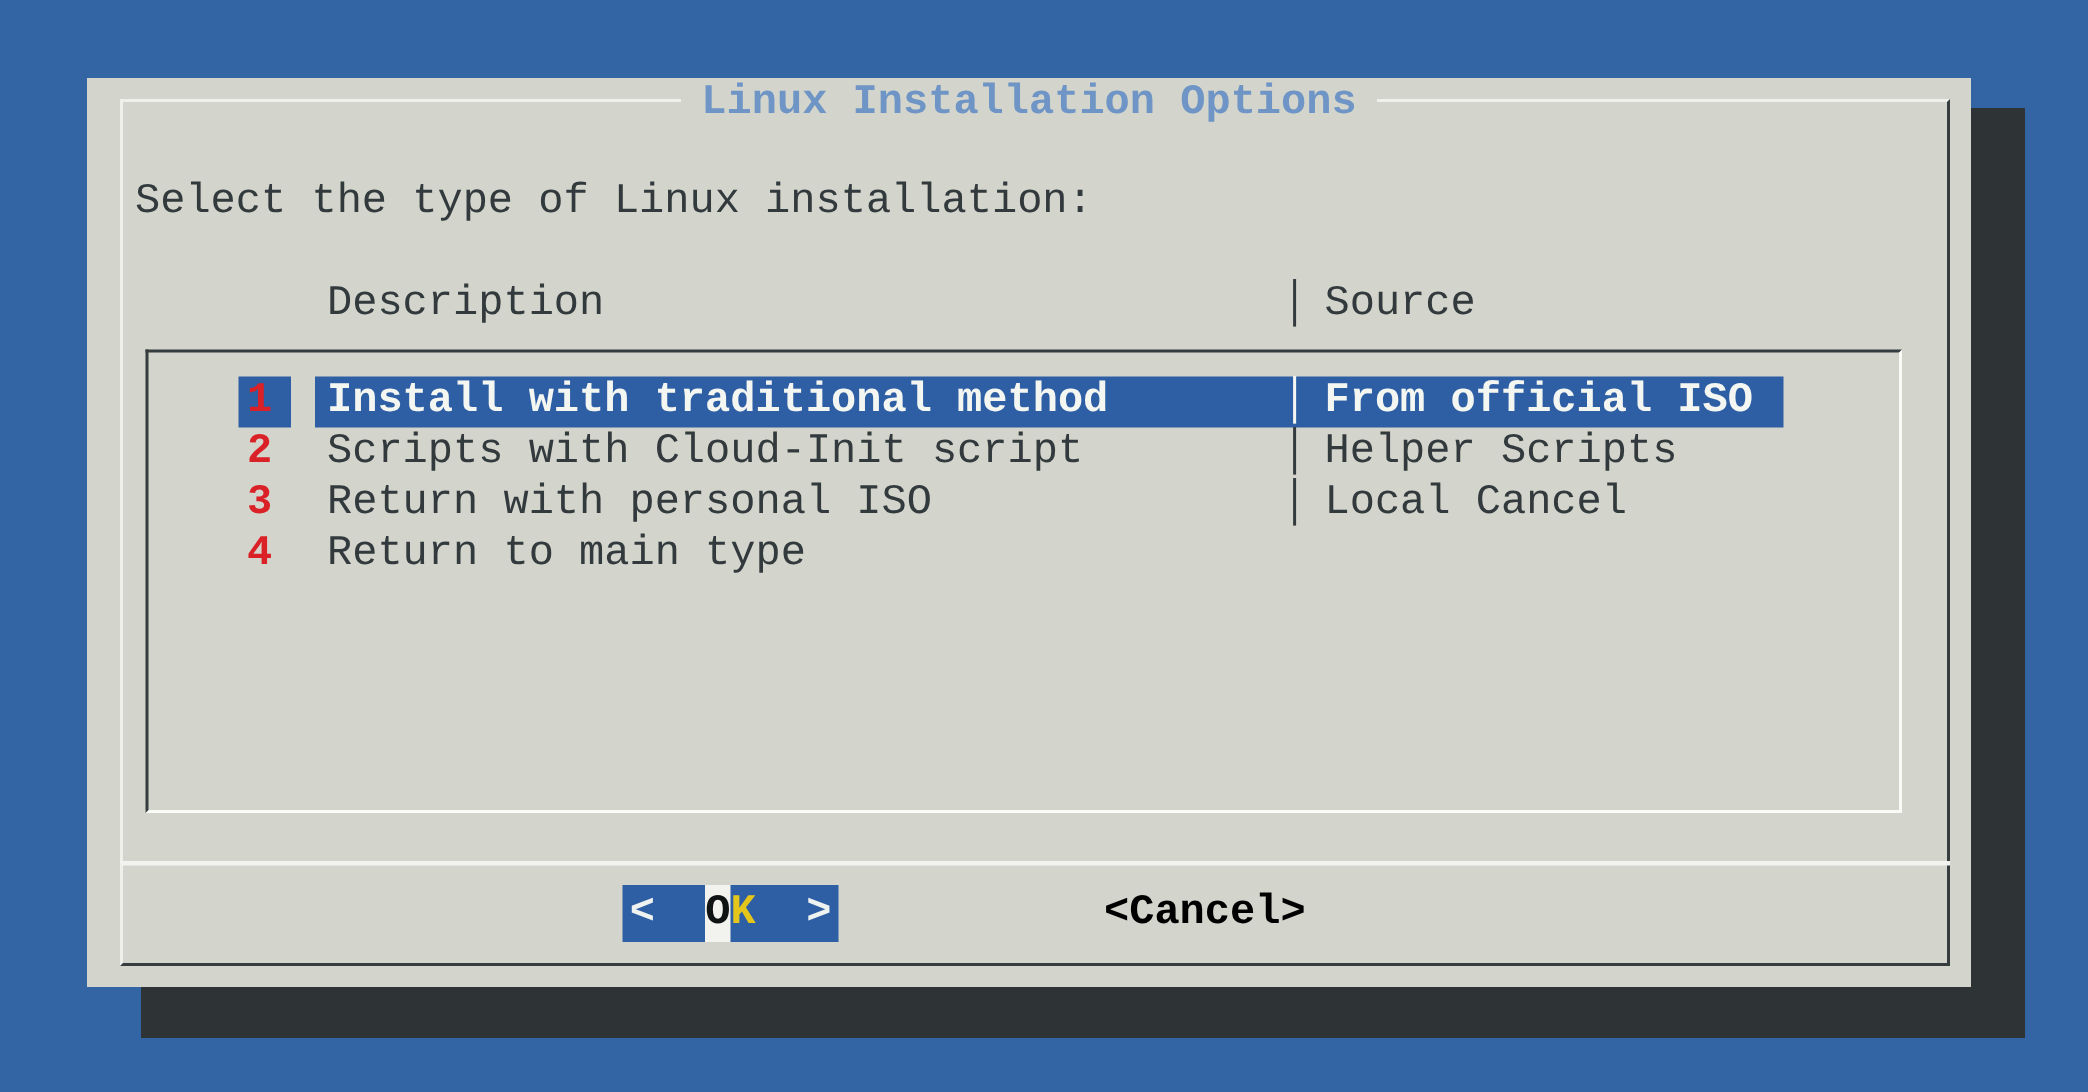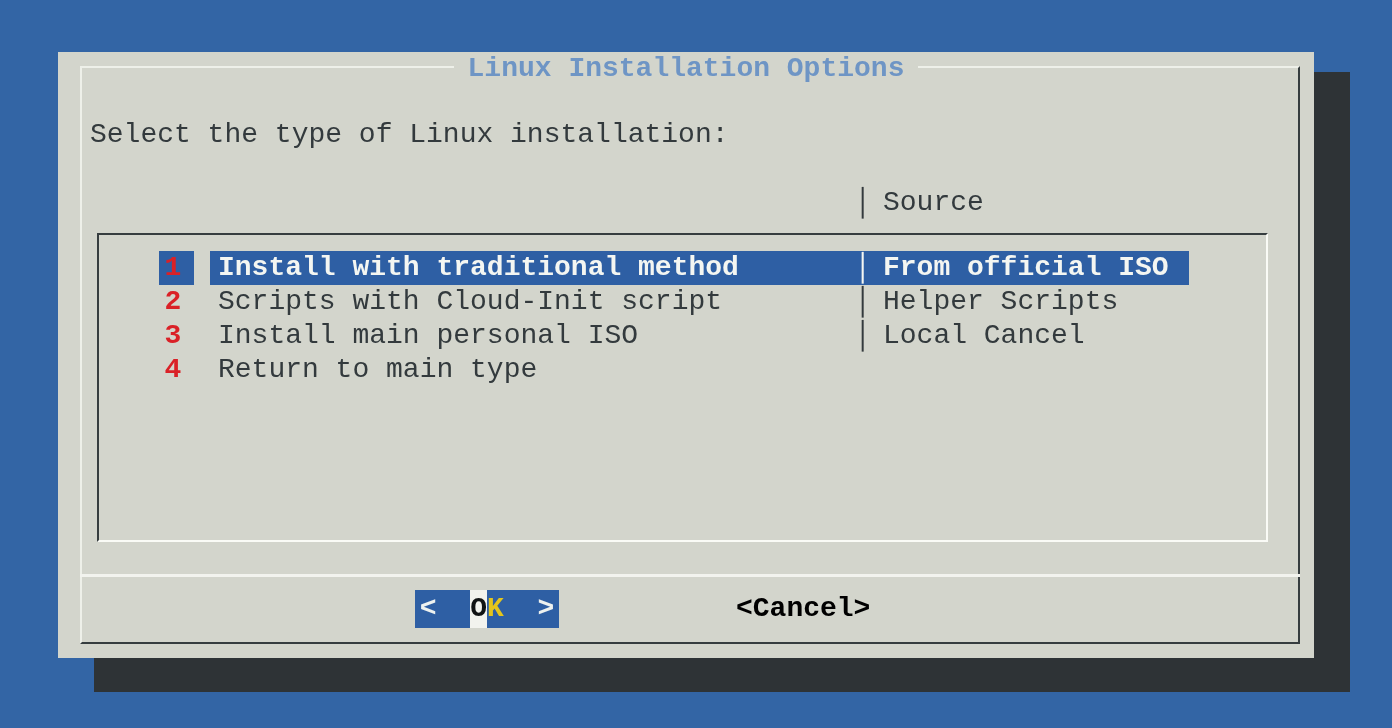--- a/index.html
+++ b/index.html
@@ -61,20 +61,21 @@
   <div class="dialog">
     <div class="frame"></div>
 
     <div class="title-row">
       <span>Linux Installation Options</span>
     </div>
 
     <div class="prompt">Select the type of Linux installation:</div>
 
     <div class="colhead">
+      <span class="h-desc">Description</span>
       <span class="h-sep">│</span>
       <span class="h-src">Source</span>
     </div>
 
     <div class="menubox">
       <div class="row selected">
         <div class="tagbg"></div>
         <div class="bar"></div>
         <span class="tag">1</span>
         <span class="desc">Install with traditional method</span>
@@ -82,21 +83,21 @@
         <span class="src">From official ISO</span>
       </div>
       <div class="row">
         <span class="tag">2</span>
         <span class="desc">Scripts with Cloud-Init script</span>
         <span class="sep">│</span>
         <span class="src">Helper Scripts</span>
       </div>
       <div class="row">
         <span class="tag">3</span>
-        <span class="desc">Install main personal ISO</span>
+        <span class="desc">Return with personal ISO</span>
         <span class="sep">│</span>
         <span class="src">Local Cancel</span>
       </div>
       <div class="row">
         <span class="tag">4</span>
         <span class="desc">Return to main type</span>
         <span class="sep"></span>
         <span class="src"></span>
       </div>
     </div>

